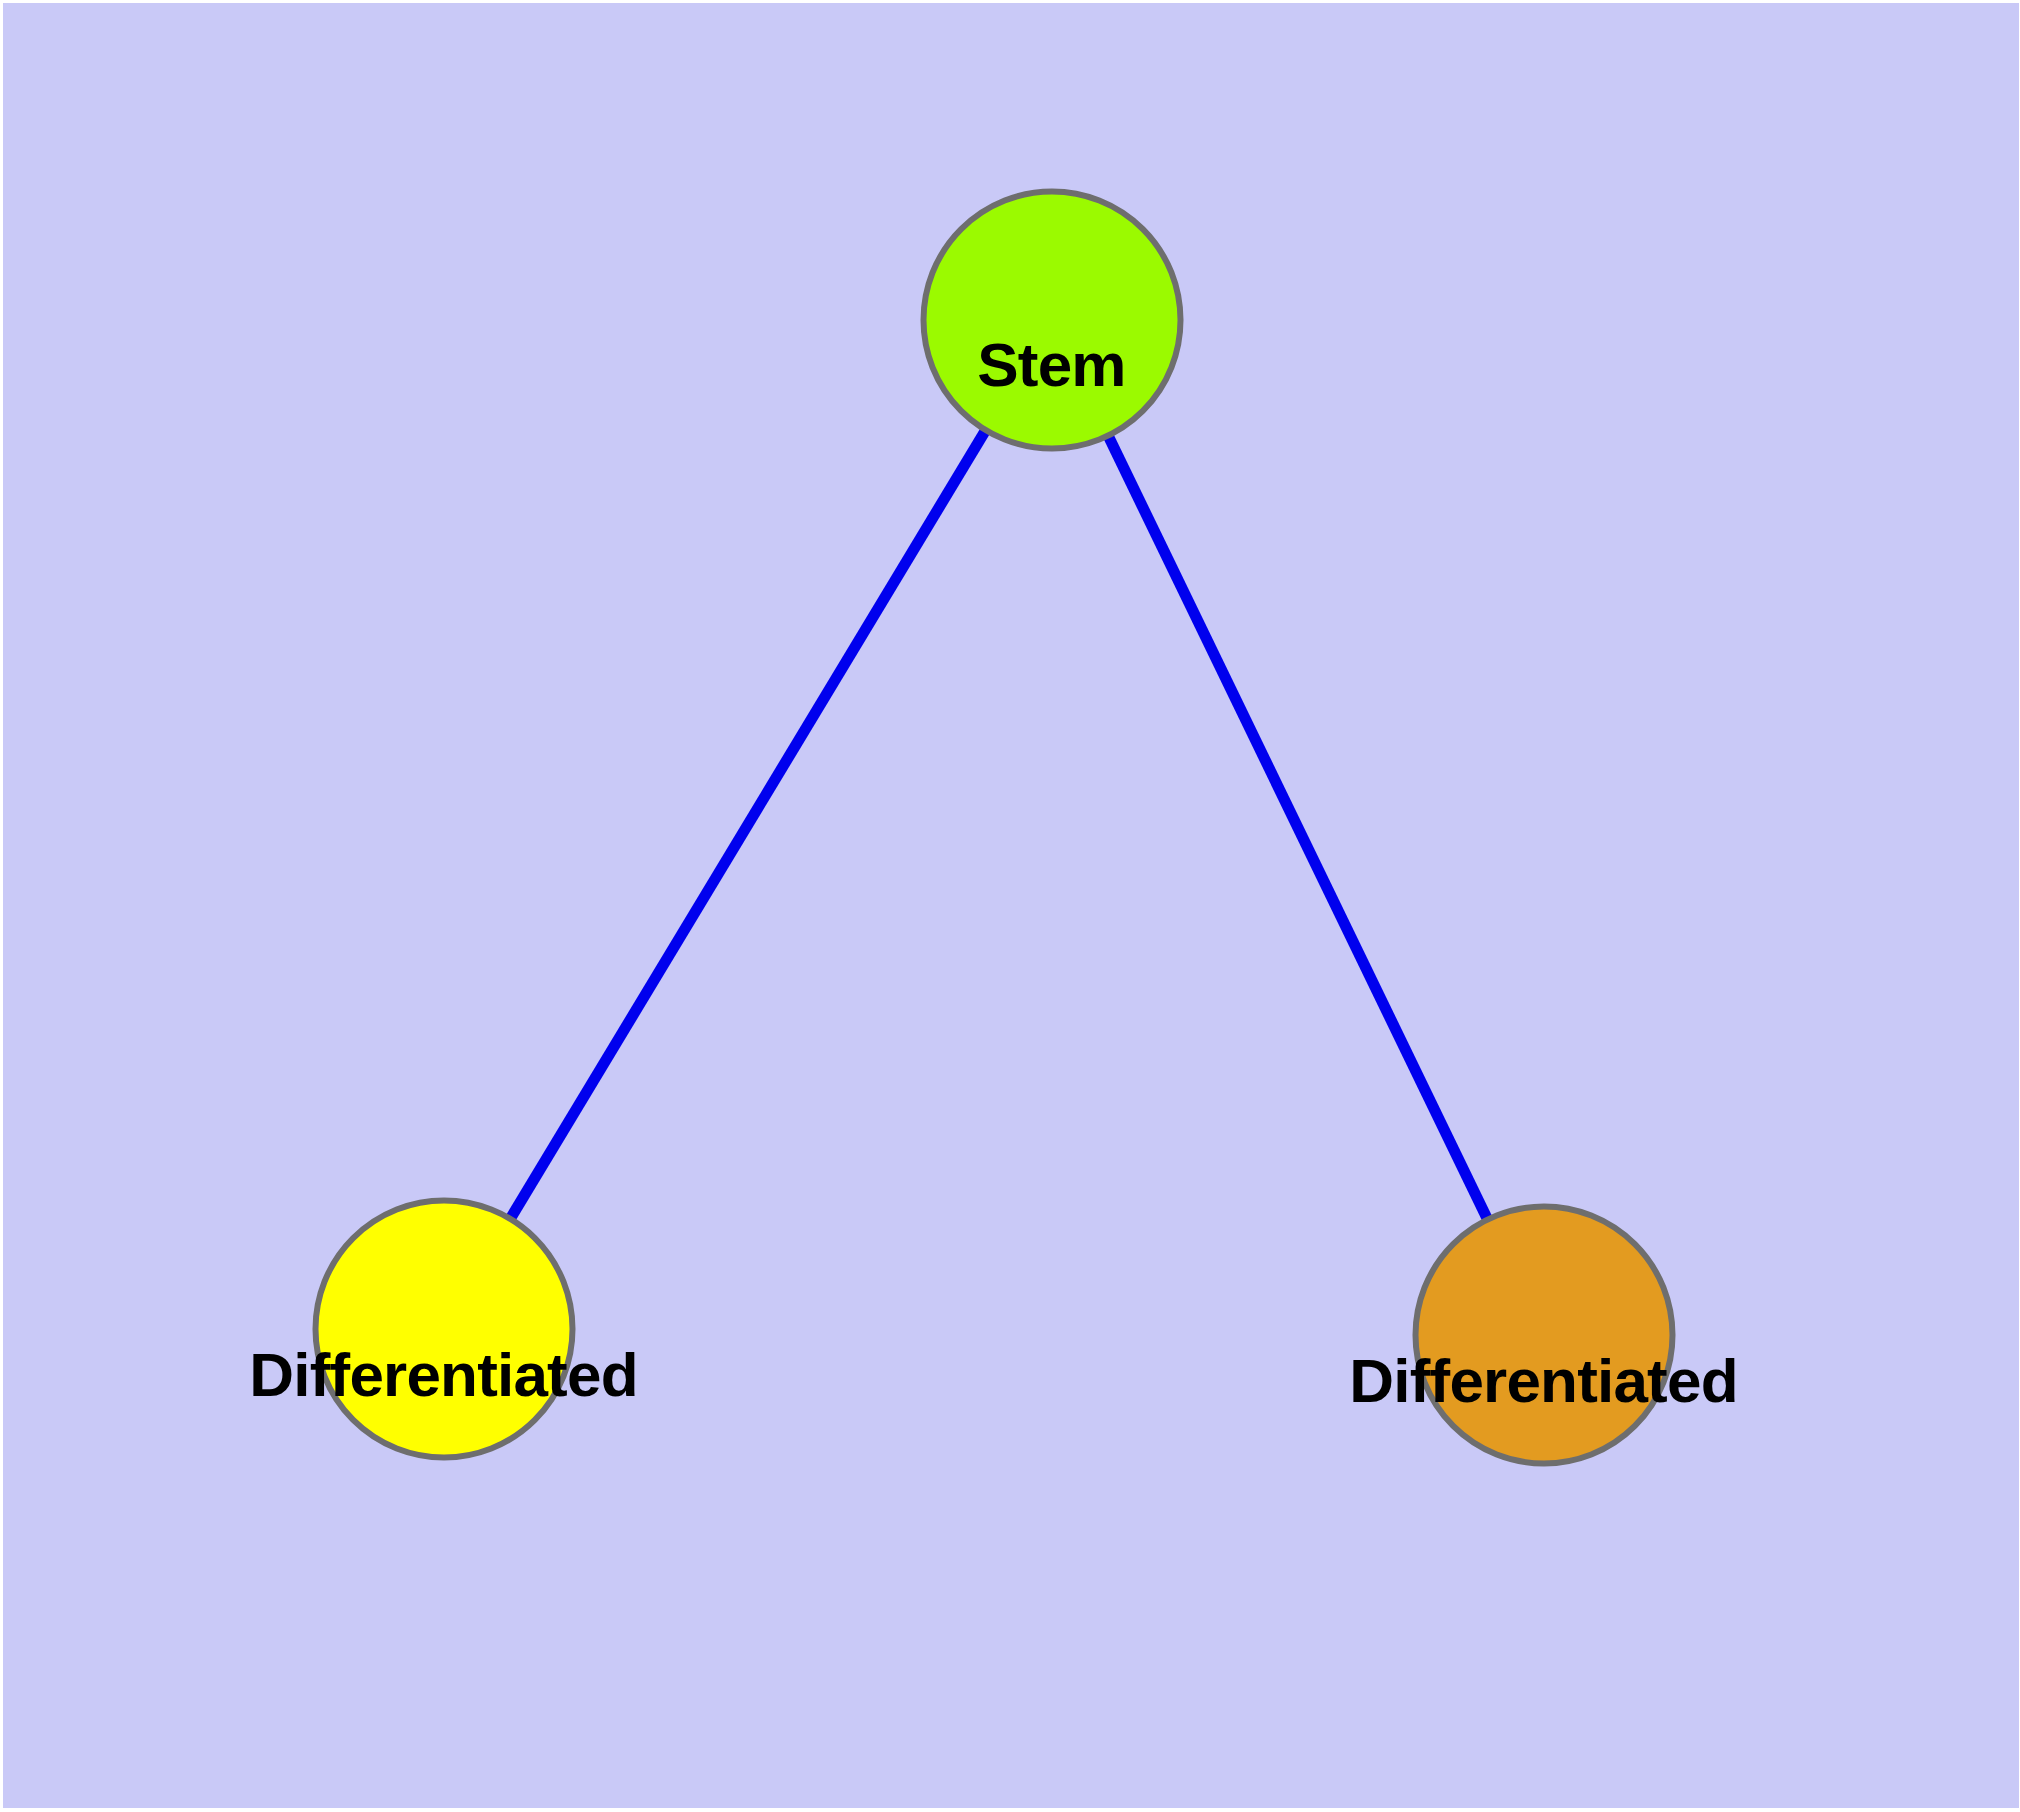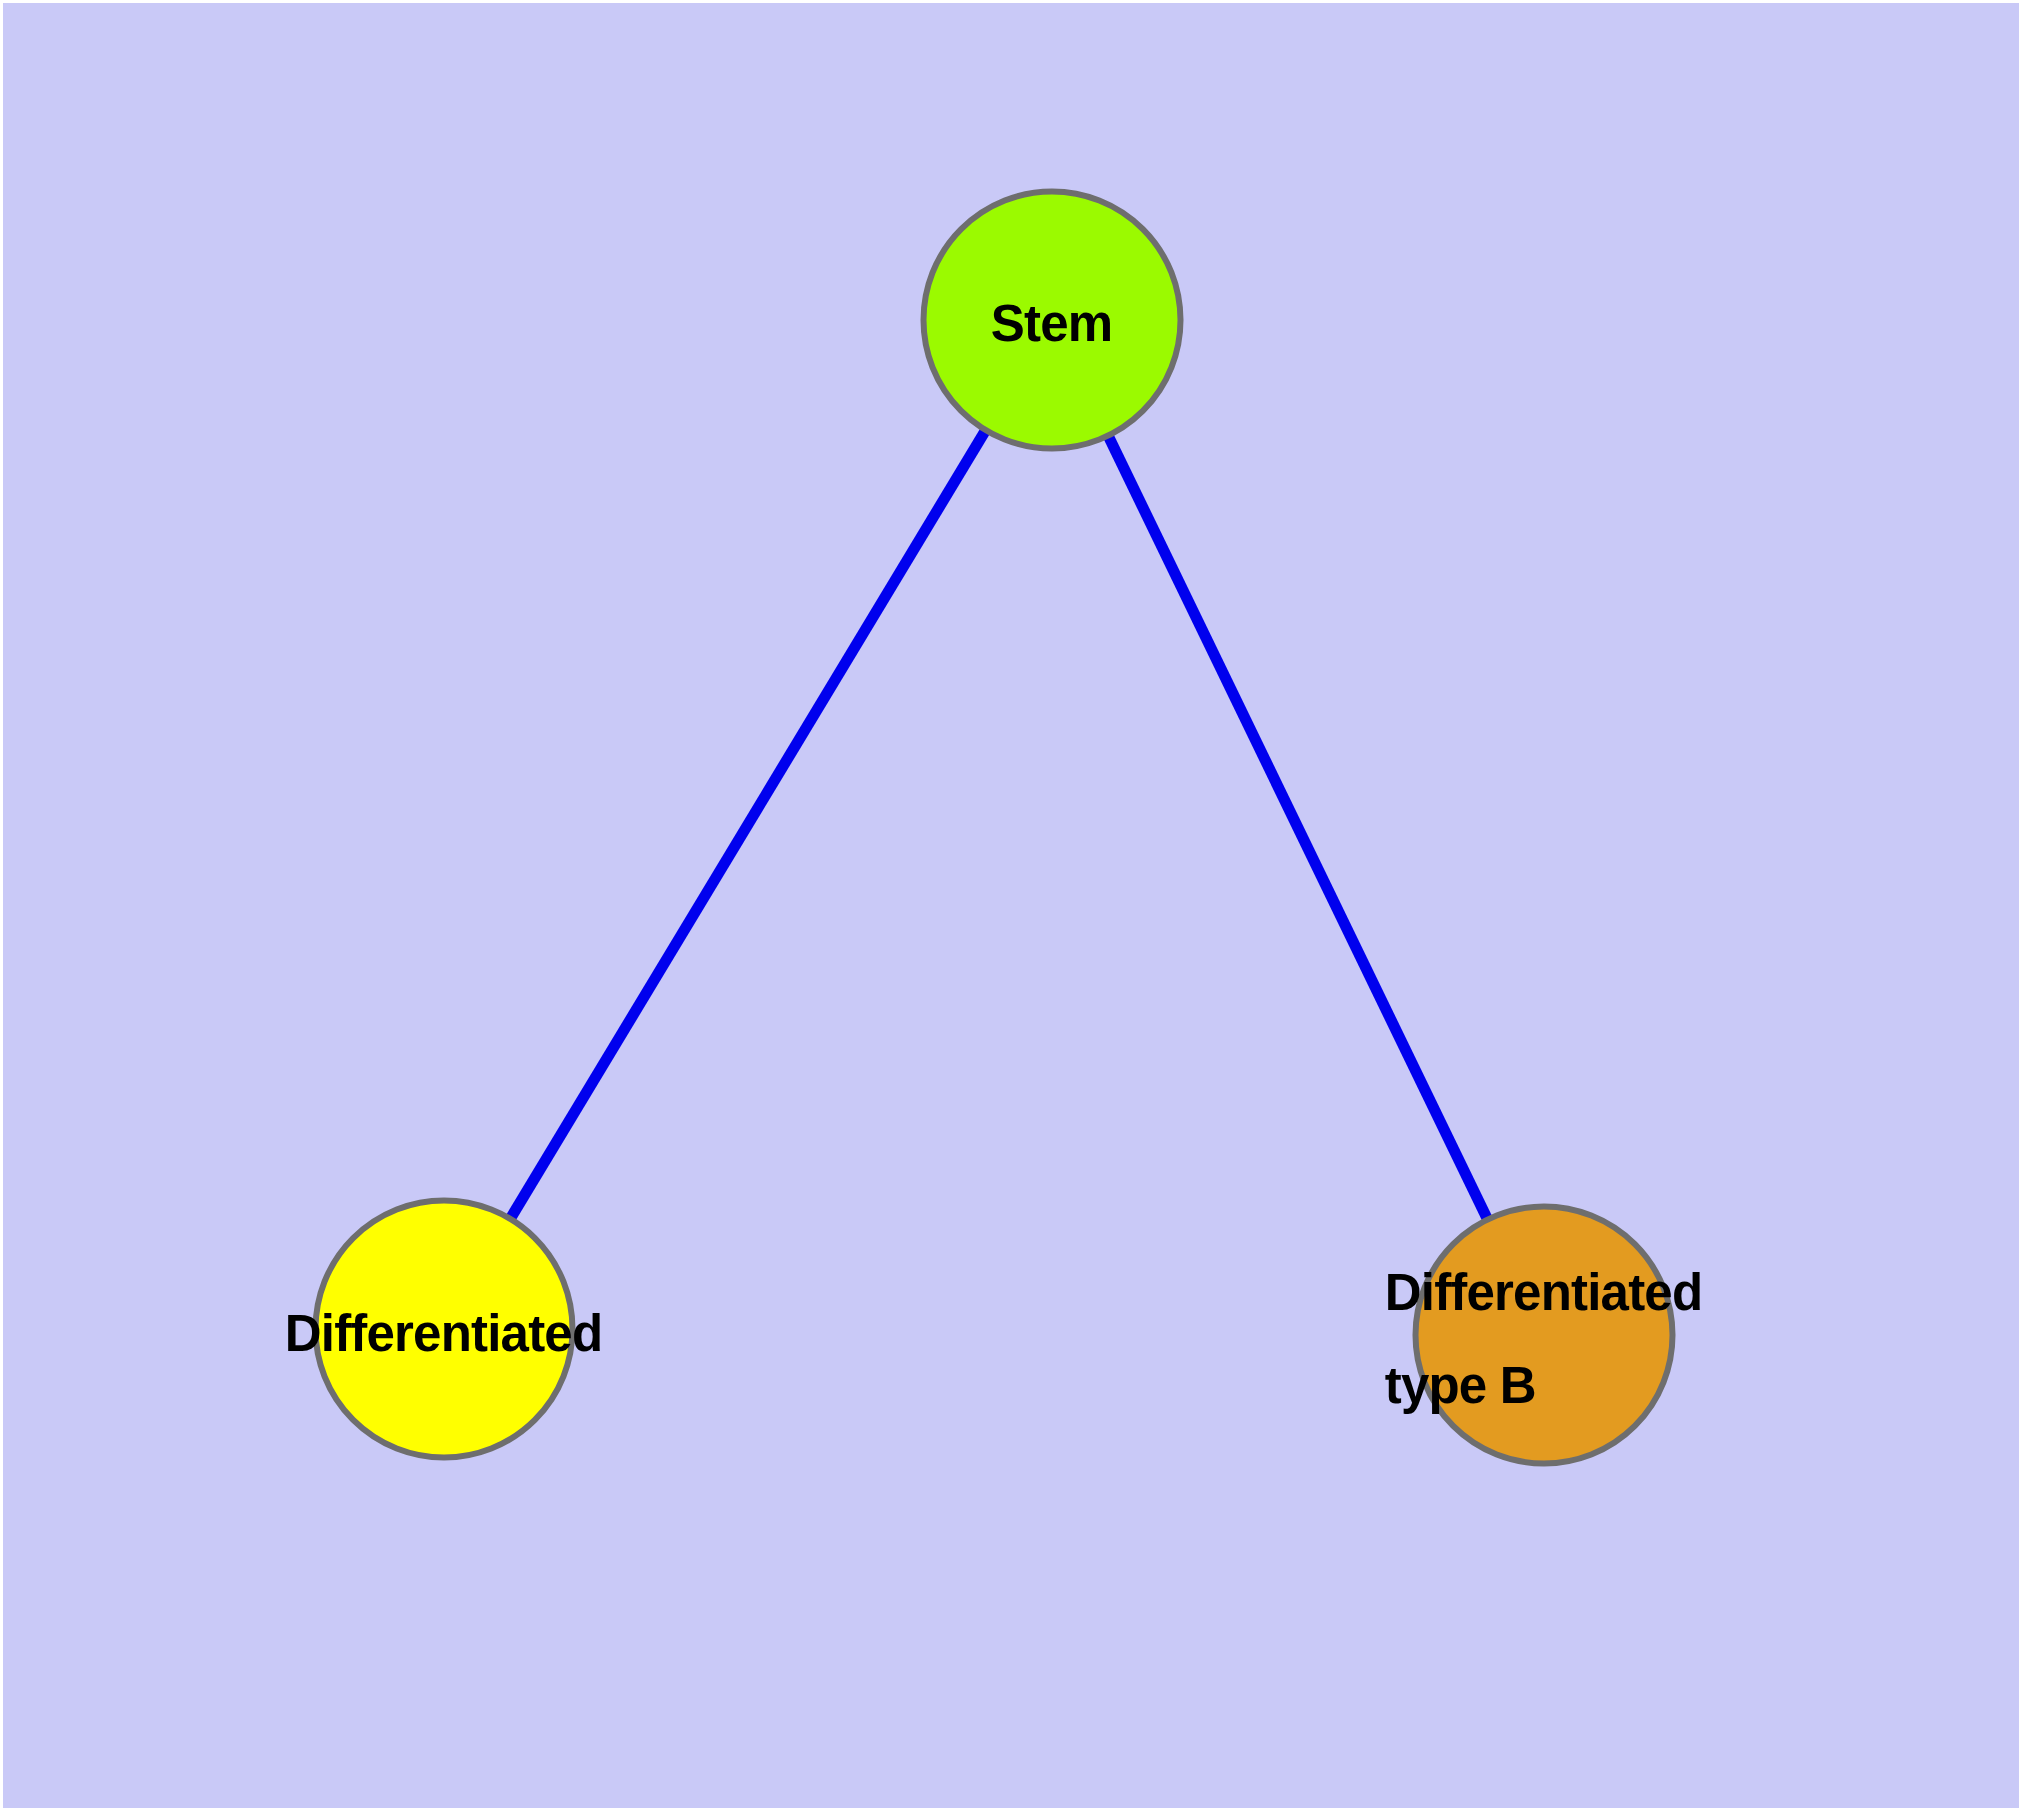--- a/index.html
+++ b/index.html
@@ -32,27 +32,28 @@
   .node {
     position: absolute;
     border-radius: 50%;
     border: 6px solid #6E6E6E;
     box-sizing: border-box;
     transform: translate(-50%, -50%);
   }
   .node-label {
     position: absolute;
     transform: translate(-50%, -50%);
-    text-align: left;
+    text-align: right;
     font-weight: 700;
-    font-size: 51px;
+    font-size: 62px;
     line-height: 93px;
     color: #000000;
     white-space: nowrap;
     letter-spacing: -0.8px;
+    margin-top: 41px;
   }
   .node-label span {
     display: block;
   }
 </style>
 </head>
 <body>
 
 <div class="stage" style="background: rgb(255, 255, 255);">
   <div class="canvas" style="background: rgb(201, 201, 247);">
@@ -69,18 +70,17 @@
     <div class="node-label" style="left: 1049px; top: 320px; color: rgb(0, 0, 0);">
       <span>Stem</span>
     </div>
 
     <div class="node-label" style="left: 441px; top: 1330px; color: rgb(0, 0, 0);">
       <span>Differentiated</span>
     </div>
 
     <div class="node-label" style="left: 1541px; top: 1336px; color: rgb(0, 0, 0);">
       <span>Differentiated</span>
-      <span>type B</span>
     </div>
 
   </div>
 </div>
 
 
 </body></html>

